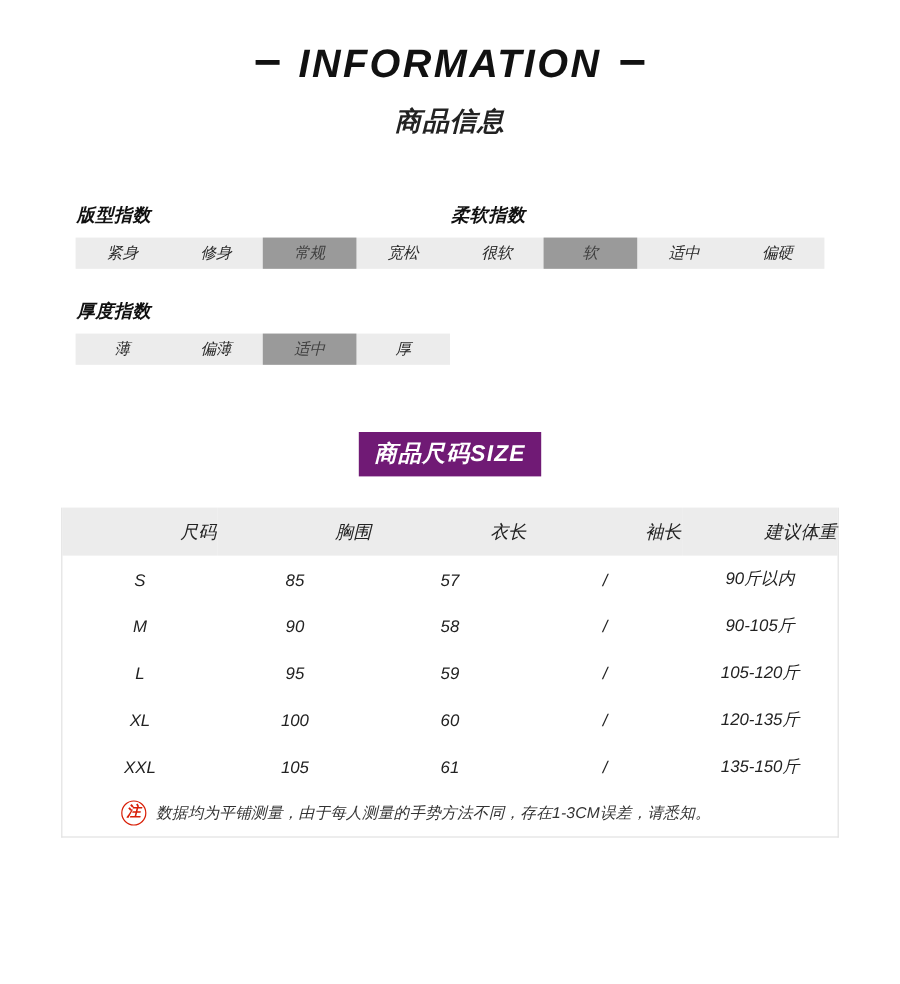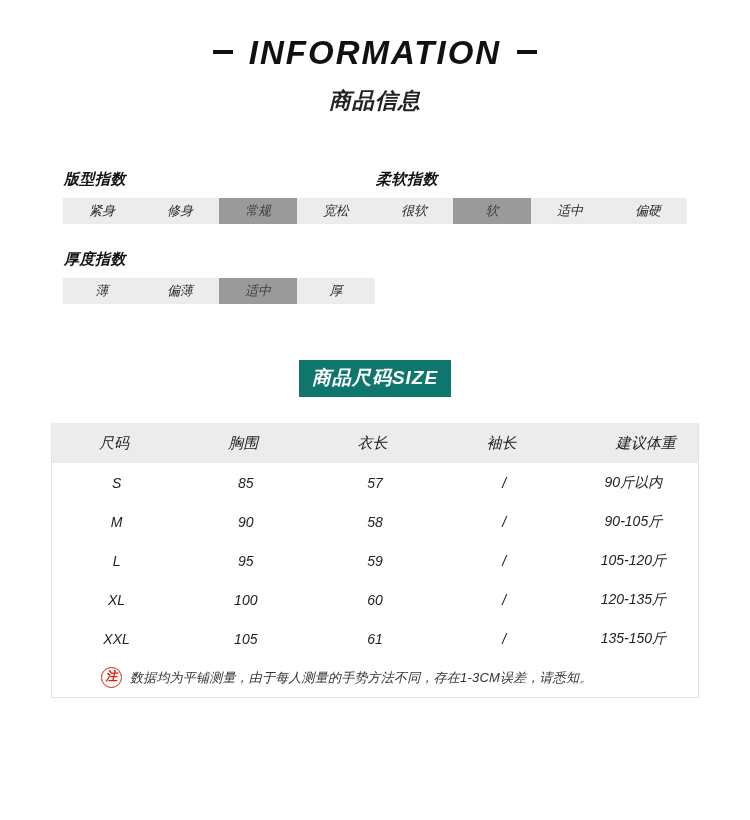--- a/index.html
+++ b/index.html
@@ -93,21 +93,21 @@
     font-weight: normal;
   }
 
   
   .size-title-wrap {
     margin-top: 56px;
     text-align: center;
   }
   .size-title {
     display: inline-block;
-    background: #0f766e;
+    background: #701a75;
     color: #ffffff;
     font-size: 19px;
     font-weight: bold;
     padding: 5px 13px 6px 13px;
     letter-spacing: 1px;
   }
 
   
   .size-table-wrap {
     margin: 26px auto 0 auto;
@@ -121,21 +121,21 @@
     border-collapse: collapse;
     table-layout: fixed;
   }
   table.size-table thead th {
     background: #ececec;
     font-size: 15px;
     font-weight: normal;
     color: #222;
     height: 38px;
     border: none;
-    text-align: left;
+    text-align: right;
     padding-left: 47px;
   }
   table.size-table tbody td {
     height: 37px;
     text-align: center;
     font-size: 14px;
     color: #222;
     border: none;
   }
   .note-row td {

